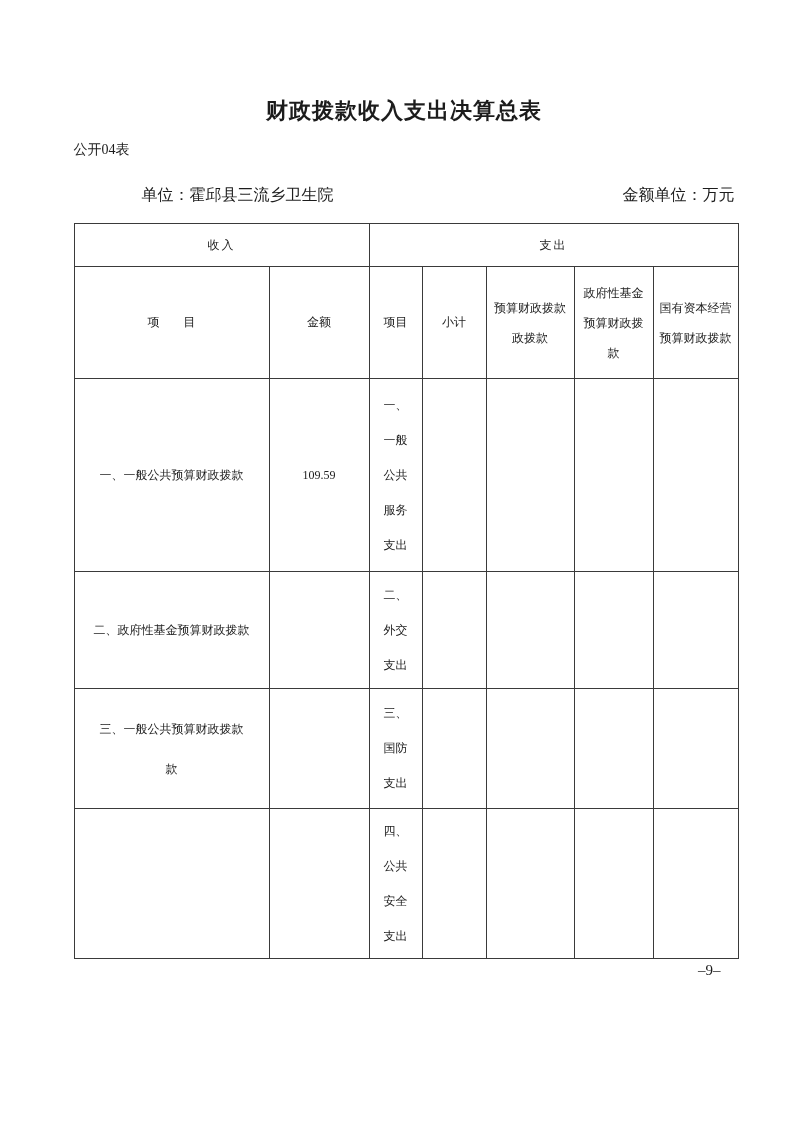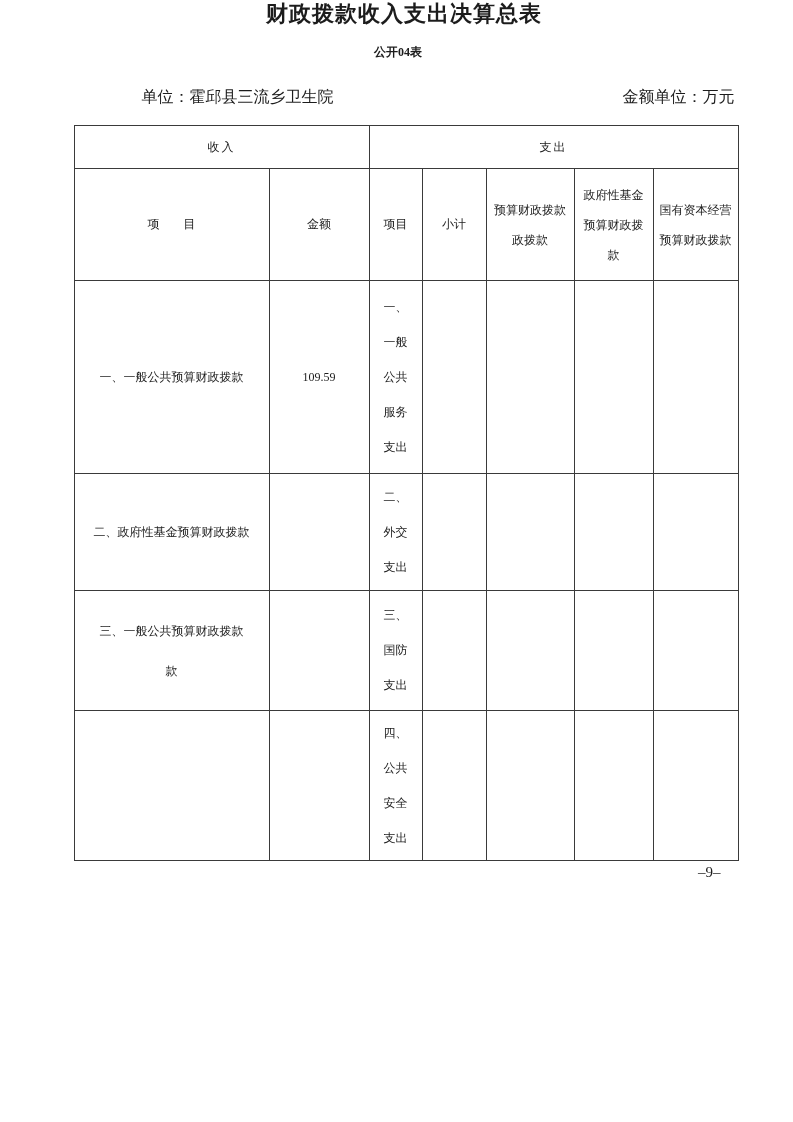--- a/index.html
+++ b/index.html
@@ -7,39 +7,39 @@
   body {
     font-family: "Liberation Serif", "DejaVu Serif", serif;
     color: #1c1c1c;
   }
   .page {
     position: relative;
     width: 790px;
     height: 1122px;
     background: #ffffff;
     margin: 0 auto;
+    padding-top: 97px;
     overflow: hidden;
   }
   .content {
     margin-left: 72px;
     margin-right: 57px; 
   }
   .doc-title {
     text-align: center;
     font-size: 22px;
     font-weight: bold;
     letter-spacing: 1px;
     line-height: 28px;
   }
   .form-number {
     margin-top: 16px;
-    font-size: 12px;
-    text-align: center;
+    font-size: 14px;
+    text-align: left;
     padding-right: 12px;
-    font-weight: bold;
   }
   .meta-row {
     margin-top: 26px;
     font-size: 16px;
     display: flex;
     justify-content: space-between;
     align-items: baseline;
   }
   .meta-row .unit { padding-left: 68px; }
   table.budget-table {

